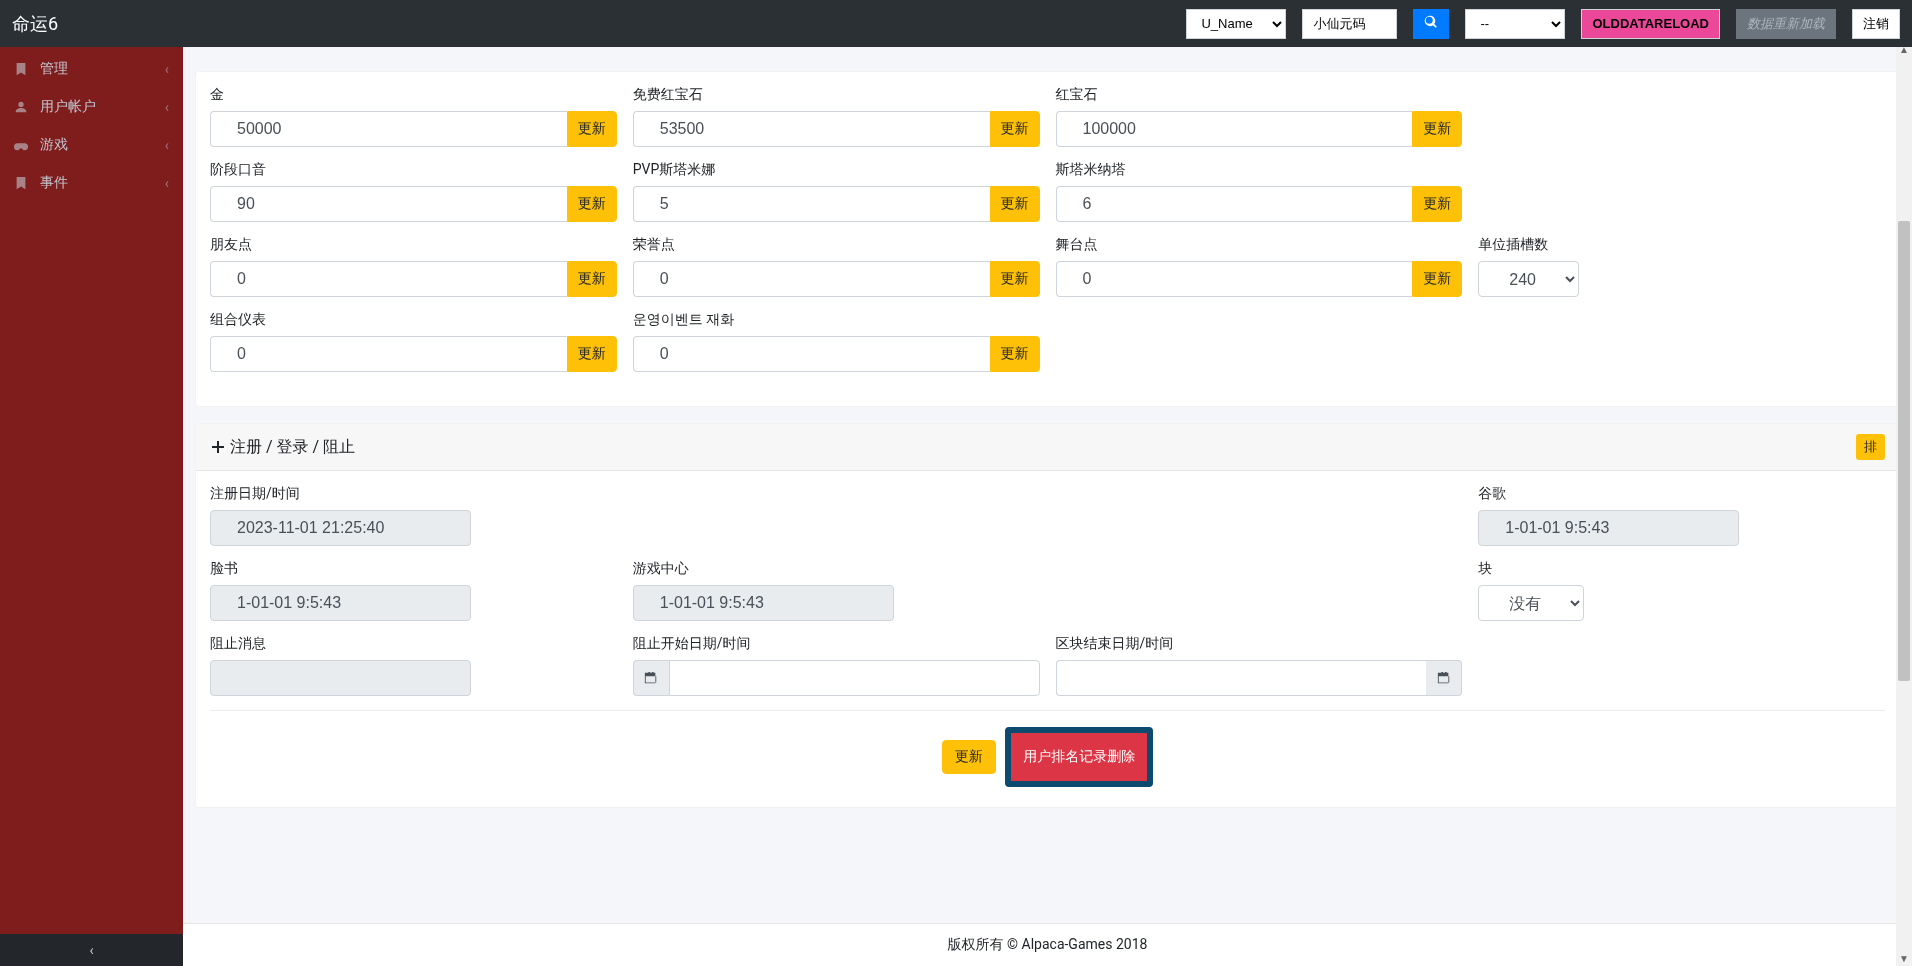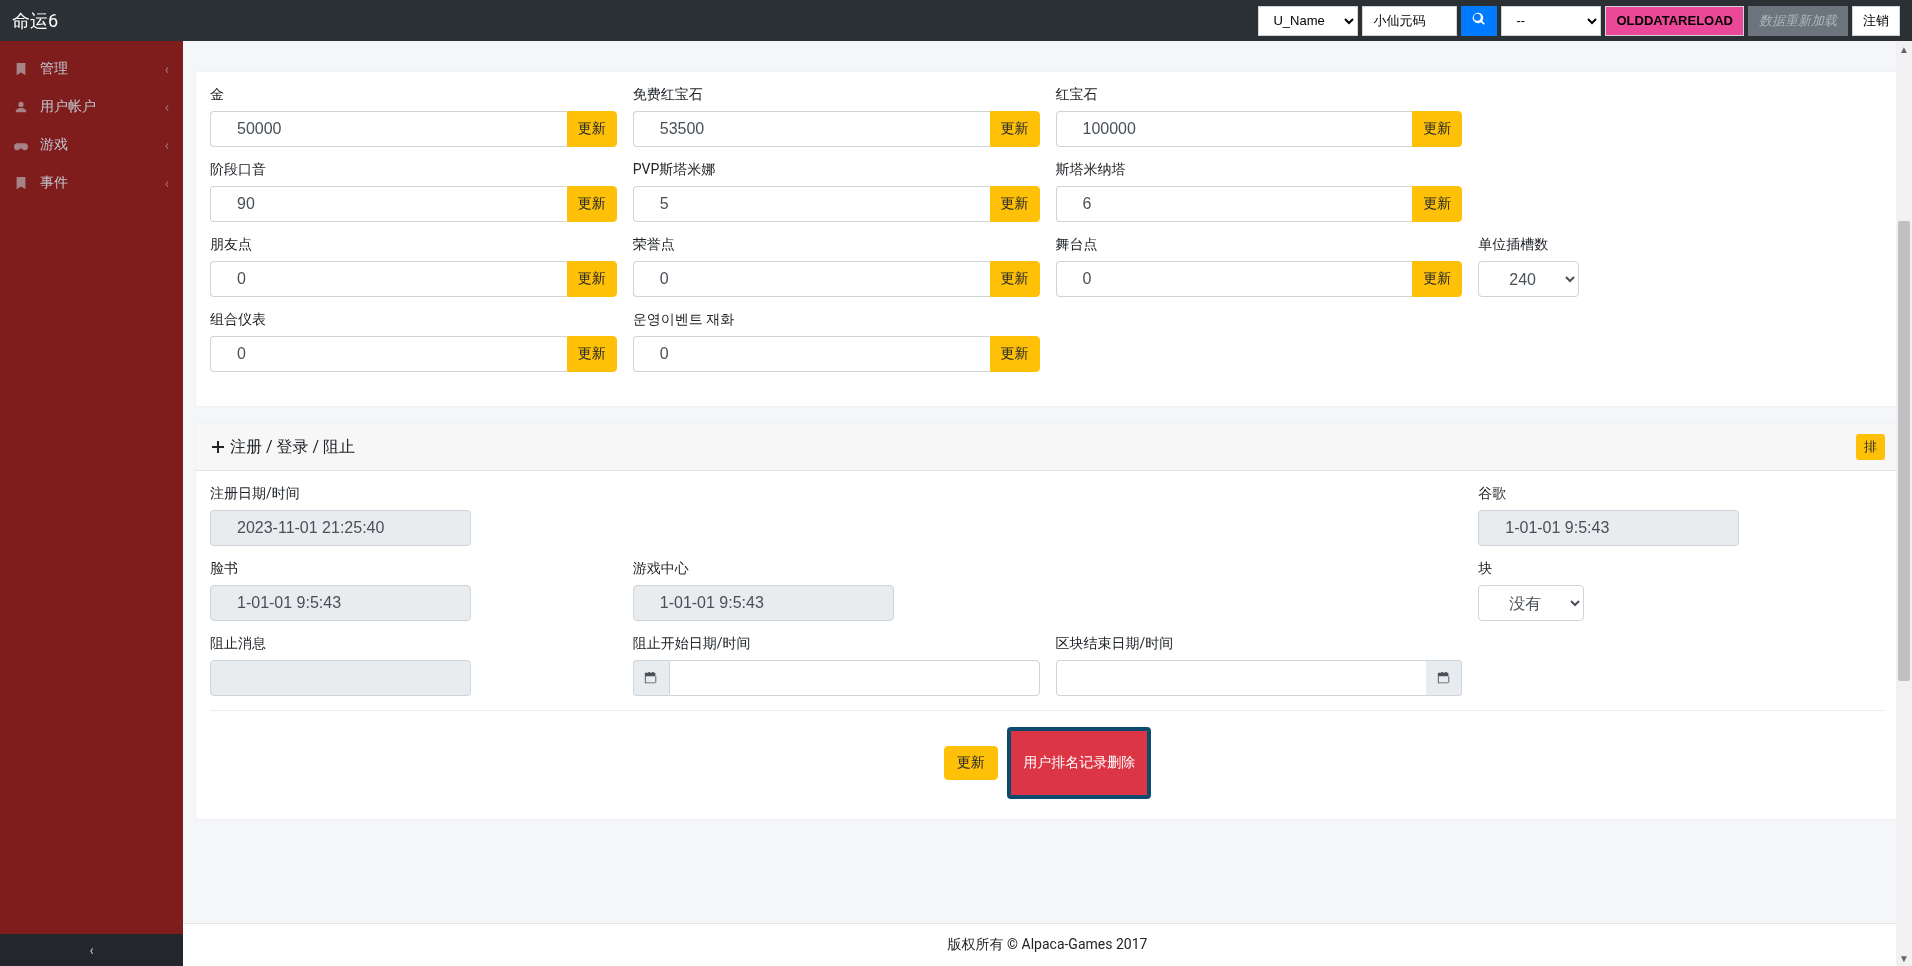--- a/index.html
+++ b/index.html
@@ -5,35 +5,35 @@
 * { box-sizing: border-box; margin: 0; padding: 0; }
 body {
   font-family: -apple-system, BlinkMacSystemFont, "Segoe UI", Roboto, "Helvetica Neue", Arial, sans-serif;
   font-size: 14px;
   background: #f4f6f9;
   color: #212529;
 }
 .topbar {
   position: fixed;
   top: 0; left: 0; right: 0;
-  height: 41px;
+  height: 47px;
   background: #2b3035;
   display: flex;
   align-items: center;
   padding: 11px 12px;
   z-index: 100;
 }
 .topbar .brand { color: #fff; font-size: 18px; font-weight: 400; }
 .topbar .spacer { flex: 1; }
 .topbar select, .topbar input, .topbar button {
   height: 30px;
   padding: 4px 10px;
   font-size: 13px;
   border: 1px solid #ced4da;
-  margin-left: 4px;
+  margin-left: 16px;
 }
 .topbar select { background: #fff; min-width: 100px; }
 .topbar input { background: #fff; width: 95px; }
 .topbar .btn-search {
   background: #007bff; border-color: #007bff; color: #fff; width: 36px;
   display: flex; align-items: center; justify-content: center;
 }
 .topbar .btn-search svg { width: 14px; height: 14px; fill: #fff; }
 .topbar .btn-old { background: #ec4899; font-weight: bold; }
 .topbar .btn-disabled { background: #6c757d; border-color: #6c757d; color: #adb5bd; font-style: italic; }
@@ -146,22 +146,22 @@
   border-top: 1px solid rgba(0,0,0,0.07);
   padding: 16px 0 0;
   text-align: center;
 }
 .btn-primary-yellow {
   background: #ffc107; border: 1px solid #ffc107; color: #212529;
   padding: 7px 12px; font-size: 14px; border-radius: 4px; cursor: pointer;
   margin-right: 6px;
 }
 .btn-danger {
-  background: #dc3545; border: 4px solid #0c4a6e; color: #fff;
-  padding: 23px 12px; font-size: 14px; border-radius: 4px; cursor: pointer;
+  background: #dc3545; border: 6px solid #0c4a6e; color: #fff;
+  padding: 15px 12px; font-size: 14px; border-radius: 4px; cursor: pointer;
 }
 .footer {
   background: #fff;
   border-top: 1px solid rgba(0,0,0,0.1);
   padding: 12px;
   text-align: center;
   font-size: 14px;
   color: #212529;
 }
 .scrollbar-track {
@@ -398,20 +398,20 @@
           </div>
         </div>
         <div class="btn-row">
           <button class="btn-primary-yellow">更新</button>
           <button class="btn-danger">用户排名记录删除</button>
         </div>
       </div>
     </div>
 
   </div>
-  <div class="footer">版权所有 © Alpaca-Games 2017</div>
+  <div class="footer">版权所有 © Alpaca-Games 2018</div>
 </div>
 
 <div class="scrollbar-track">
   <div class="scrollbar-arrow up">▲</div>
   <div class="scrollbar-thumb"></div>
   <div class="scrollbar-arrow down">▼</div>
 </div>
 
 </body></html>

